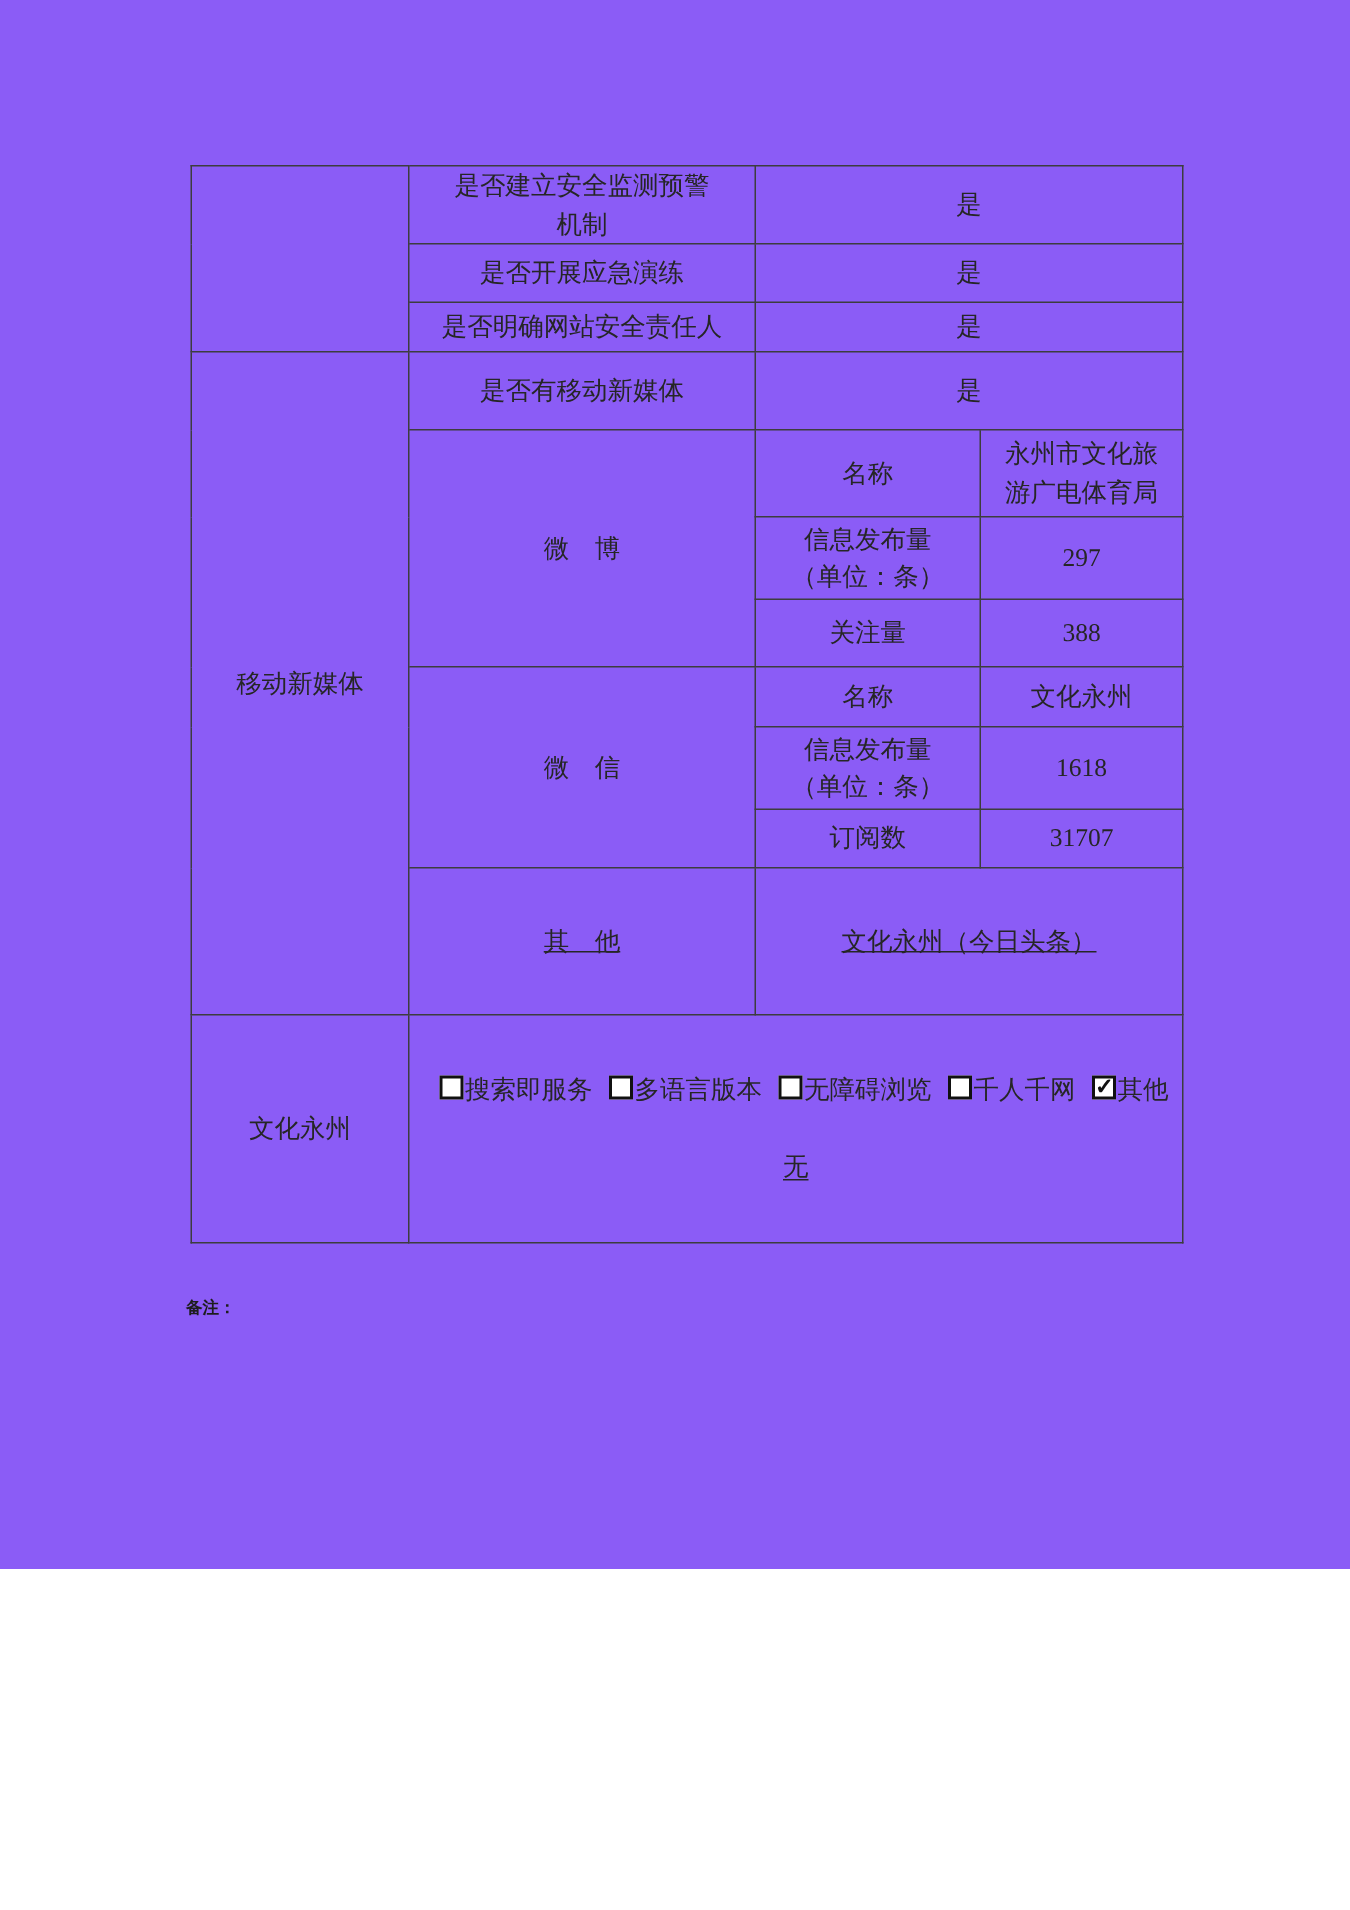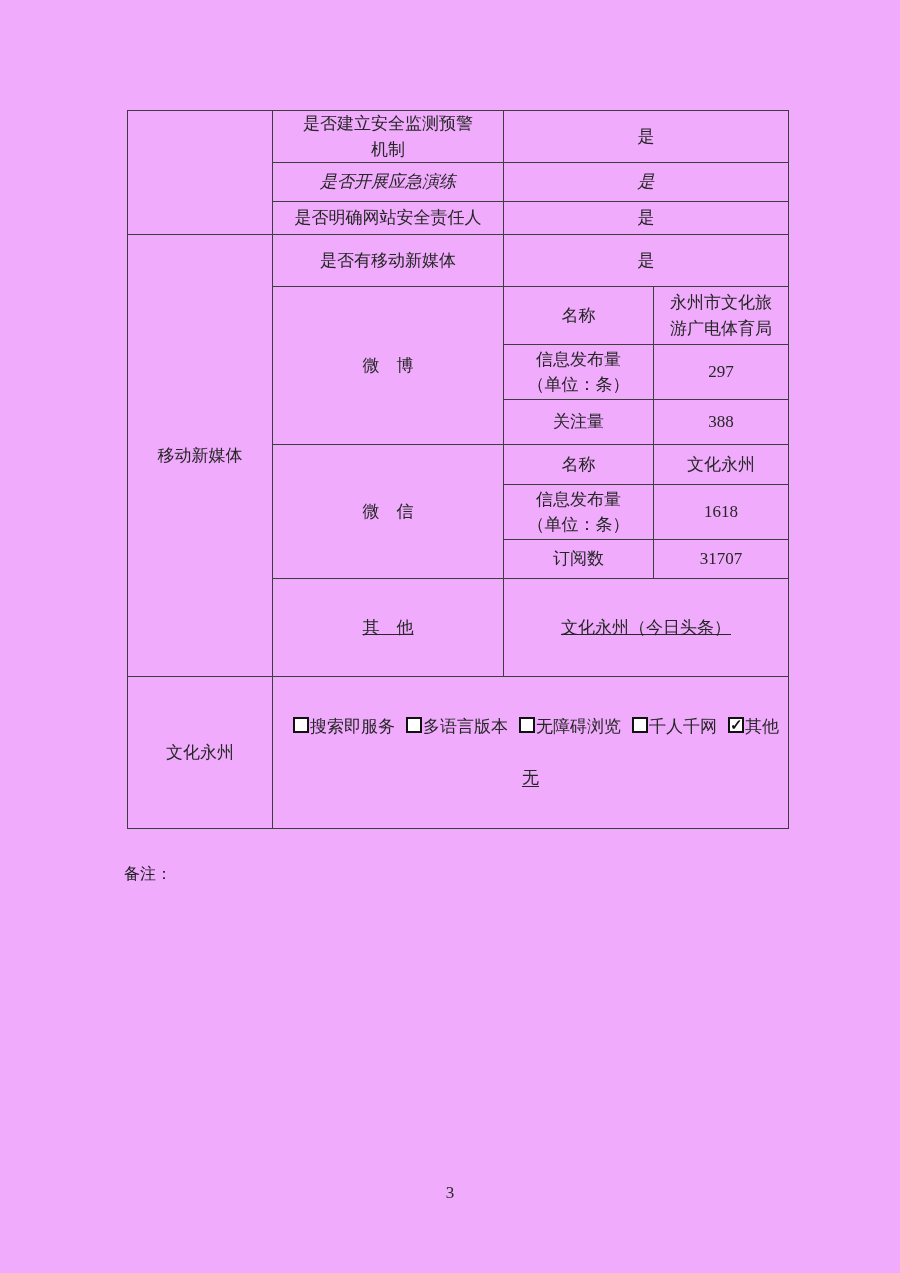--- a/index.html
+++ b/index.html
@@ -1,19 +1,19 @@
 <!DOCTYPE html>
 <html><head>
 <meta charset="utf-8">
 <style>
   html,body{margin:0;padding:0;background:#ffffff;}
   .page{
     position:relative;
-    width:900px;height:1273px;
-    background:#f0abfc;
+    width:900px;height:1046px;
+    background:#8b5cf6;
     font-family:"Liberation Serif","DejaVu Serif",serif;
     color:#262626;
     overflow:hidden;
   }
   table.report{
     position:absolute;
     left:127px;top:110px;
     width:661px;
     border-collapse:collapse;
     table-layout:fixed;
@@ -22,21 +22,21 @@
     border:1px solid #3d3d3d;
     text-align:center;
     vertical-align:middle;
     font-size:17px;
     line-height:1.5;
     white-space:pre-line;
     padding:0 4px;
     overflow:hidden;
   }
   col.c1{width:145px;} col.c2{width:231px;} col.c3{width:150px;} col.c4{width:135px;}
-  tr.r1{height:51px;} tr.r2{height:39px;font-style:italic;} tr.r3{height:33px;} tr.r4{height:52px;}
+  tr.r1{height:51px;} tr.r2{height:39px;} tr.r3{height:33px;} tr.r4{height:52px;}
   tr.r5{height:58px;} tr.r6{height:55px;} tr.r7{height:45px;} tr.r8{height:40px;}
   tr.r9{height:55px;} tr.r10{height:39px;} tr.r11{height:98px;text-decoration:underline;} tr.r12{height:152px;}
 
   td.innov-cell{
     white-space:normal;
     text-align:left;
     padding-left:33px;
     padding-right:6px;
     line-height:1.82;
   }
@@ -58,22 +58,22 @@
     font-weight:bold;
     color:#111111;
   }
   .ul-value{
     text-decoration:underline;
     text-underline-offset:3px;
   }
   .remarks{
     position:absolute;
     left:124px;top:864px;
-    font-size:16px;
-    font-weight:normal;
+    font-size:11px;
+    font-weight:bold;
     color:#1d1d1d;
   }
   .pageno{
     position:absolute;
     left:0;top:1183px;
     width:100%;
     text-align:center;
     font-size:17px;
     color:#2a2a2a;
   }

